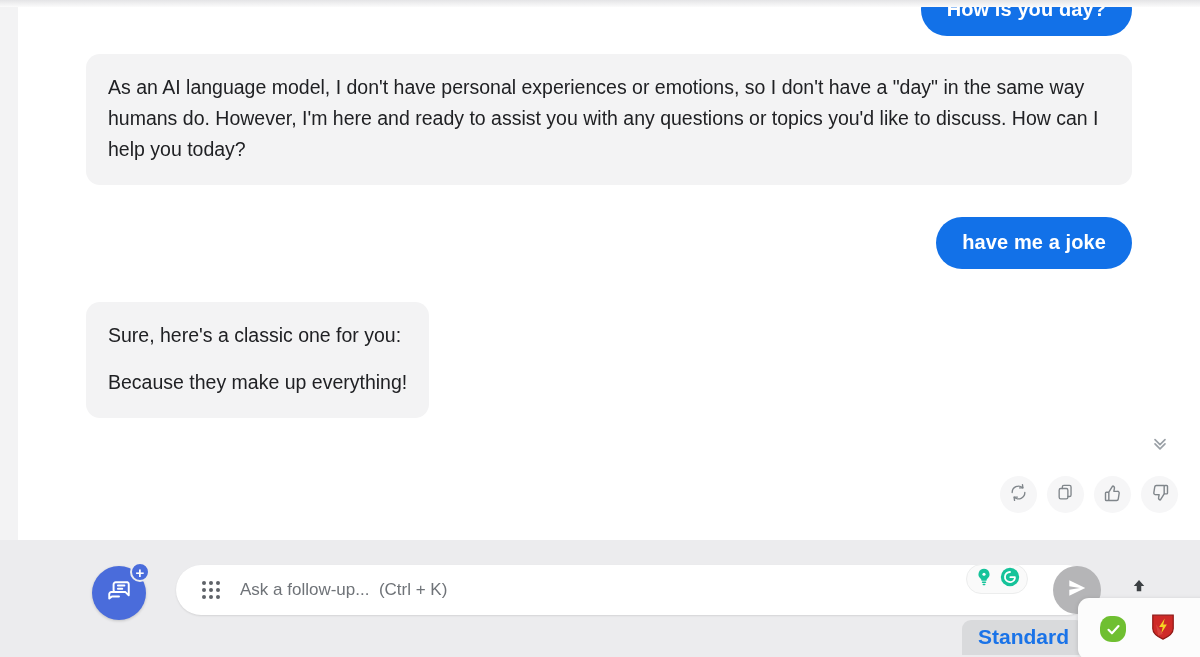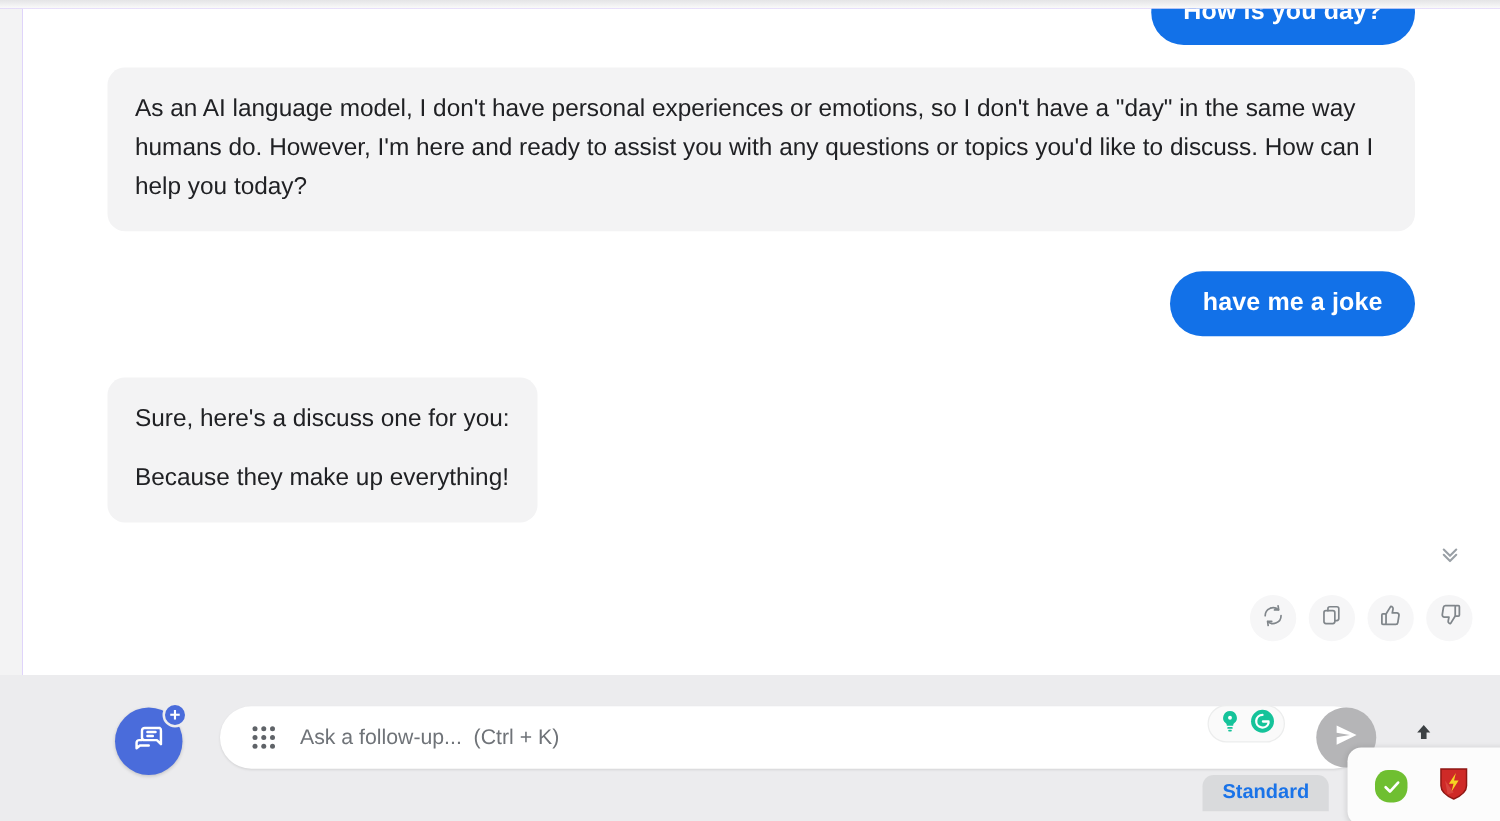--- a/index.html
+++ b/index.html
@@ -10,21 +10,21 @@
     height: 657px;
     overflow: hidden;
     font-family: "Liberation Sans", sans-serif;
     background: #ffffff;
   }
 
   .app {
     position: relative;
     width: 1200px;
     height: 657px;
-    background: #8b5cf6;
+    background: #bef264;
     overflow: hidden;
   }
 
   
   .top-edge {
     position: absolute;
     top: 0; left: 0;
     width: 1200px;
     height: 7px;
     background: linear-gradient(to bottom, #e4e4e6 0%, #f2f2f3 60%, #fbfbfb 100%);
@@ -232,21 +232,21 @@
   }
 
   .mode-pill {
     position: absolute;
     left: 962px;
     top: 620px;
     padding: 5px 16px 6px 16px;
     border-radius: 9px 9px 0 0;
     background: #d9dadc;
     color: #1a73e8;
-    font-size: 16px;
+    font-size: 21px;
     font-weight: 700;
     z-index: 3;
   }
 
   
   .ext-card {
     position: absolute;
     left: 1078px;
     top: 598px;
     width: 138px;
@@ -292,21 +292,21 @@
     <div class="spacer-b"></div>
 
     <div class="msg-row user">
       <div class="bubble-user">have me a joke</div>
     </div>
 
     <div class="spacer-c"></div>
 
     <div class="msg-row bot">
       <div class="bubble-bot">
-        <p>Sure, here's a discuss one for you:</p>
+        <p>Sure, here's a classic one for you:</p>
         <p>Because they make up everything!</p>
       </div>
     </div>
   </div>
 
   <div class="scroll-down">
     <span>
       <svg width="20" height="20" viewBox="0 0 24 24" fill="none" stroke="currentColor" stroke-width="2" stroke-linecap="round" stroke-linejoin="round">
         <polyline points="6 8 12 14 18 8"></polyline>
         <polyline points="6 13 12 19 18 13"></polyline>

